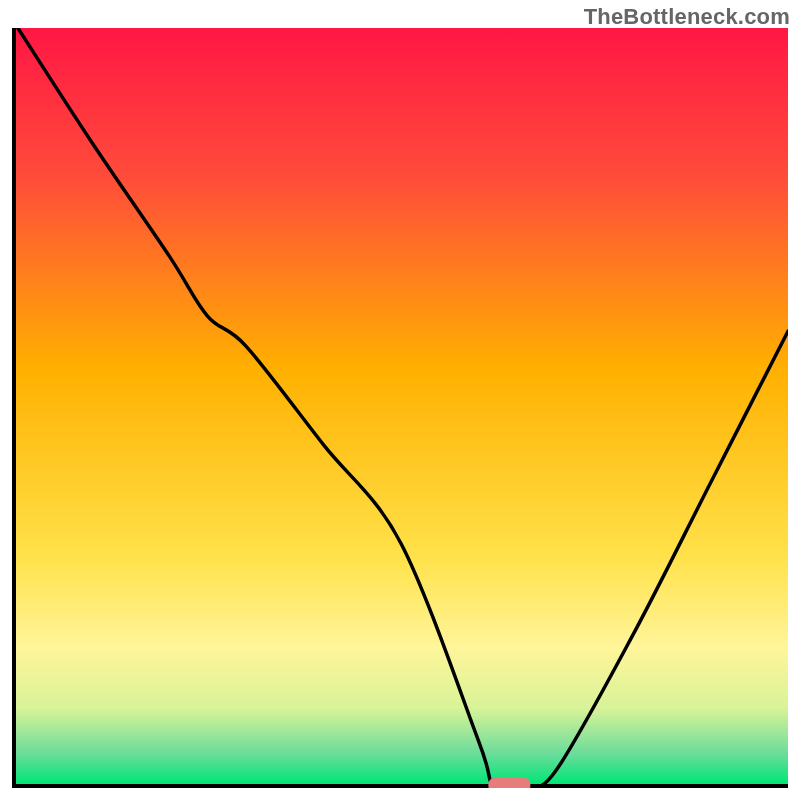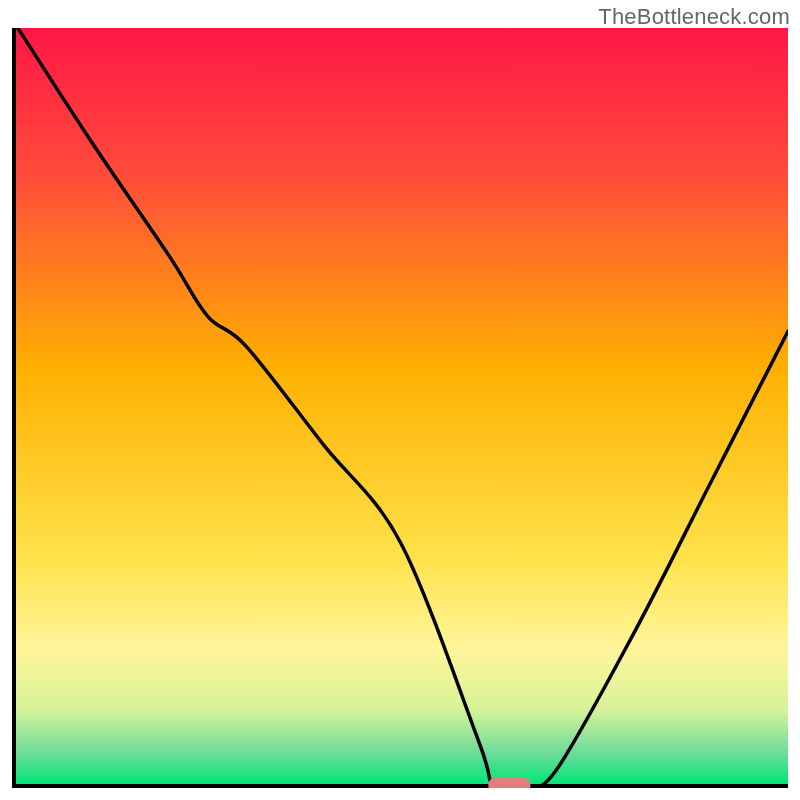--- a/index.html
+++ b/index.html
@@ -14,21 +14,21 @@
   .stage {
     position: relative;
     width: 800px;
     height: 800px;
   }
   .watermark {
     position: absolute;
     top: 4px;
     right: 10px;
     font-size: 22px;
-    font-weight: 400;
+    font-weight: 700;
     color: #666666;
     letter-spacing: 0.2px;
     user-select: none;
   }
   .plot {
     position: absolute;
     left: 12px;
     top: 28px;
     width: 776px;
     height: 760px;

